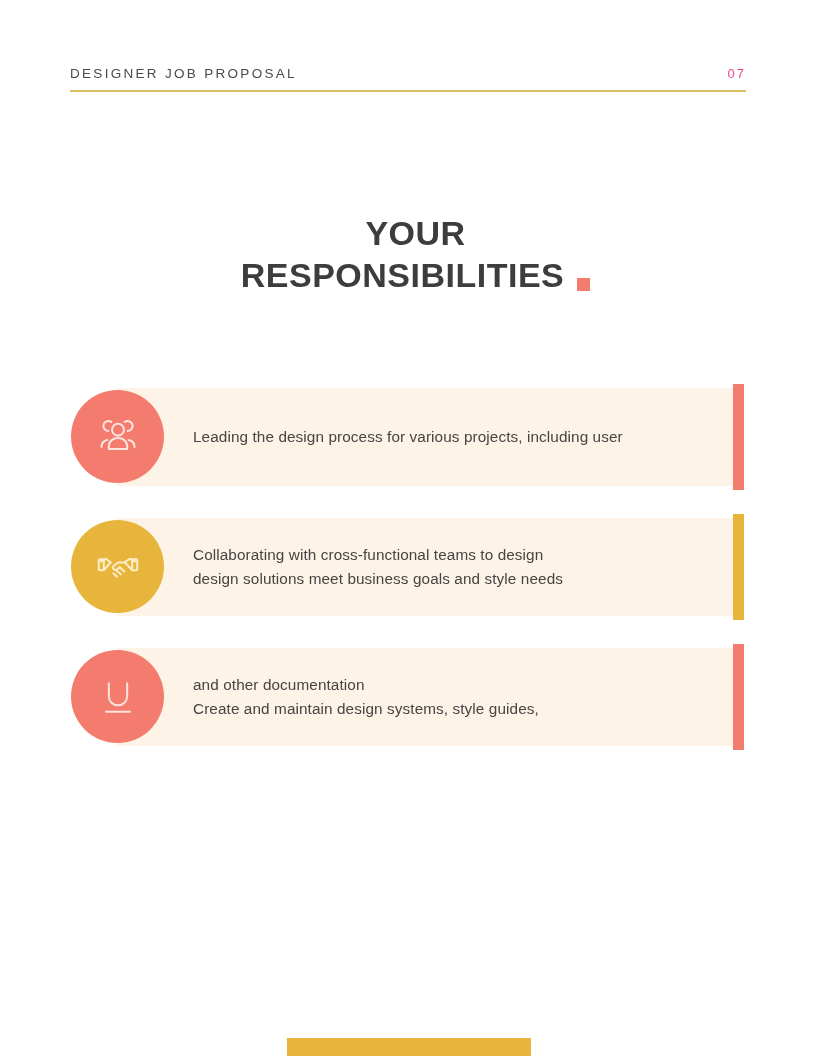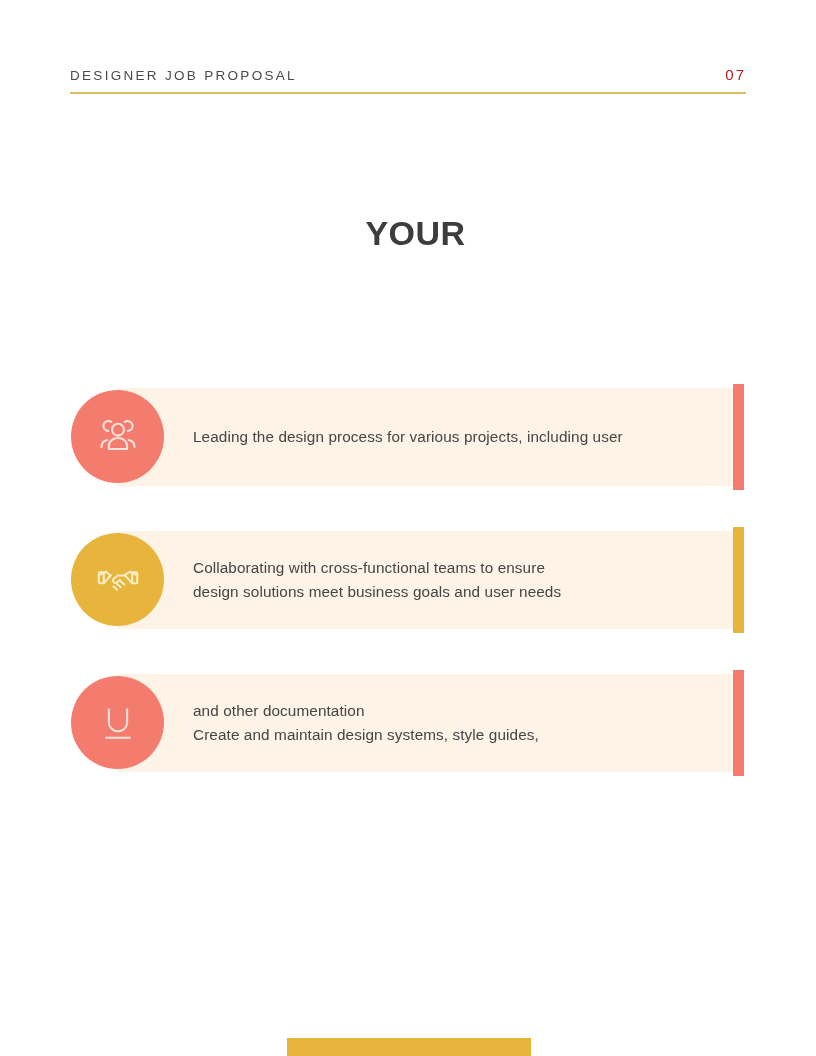--- a/index.html
+++ b/index.html
@@ -40,23 +40,23 @@
 
   .header-title {
     font-size: 13.5px;
     letter-spacing: 2.3px;
     color: #4a4a4a;
     font-weight: 400;
     white-space: nowrap;
   }
 
   .header-page {
-    font-size: 15px;
+    font-size: 13px;
     letter-spacing: 2px;
-    color: #b91c1c;
+    color: #ec4899;
     font-weight: 400;
   }
 
   .header-rule {
     height: 2px;
     width: 100%;
     background: #d9bf63;
   }
 
   
@@ -98,21 +98,21 @@
   .items {
     position: absolute;
     left: 0;
     top: 388px;
     width: 816px;
   }
 
   .item {
     position: relative;
     height: 98px;
-    margin-bottom: 45px;
+    margin-bottom: 32px;
     text-decoration: underline;
   }
 
   .item-bar {
     position: absolute;
     left: 117px;
     top: 0;
     width: 617px;
     height: 98px;
     background: #fdf3e7;
@@ -185,20 +185,24 @@
   <div class="header">
     <div class="header-row">
       <div class="header-title">DESIGNER JOB PROPOSAL</div>
       <div class="header-page">07</div>
     </div>
     <div class="header-rule"></div>
   </div>
 
   <div class="title-block">
     <div class="title-line">YOUR</div>
+    <div class="title-line title-line-2">
+      <span>RESPONSIBILITIES</span>
+      <span class="title-dot"></span>
+    </div>
   </div>
 
   <div class="items">
 
     <div class="item">
       <div class="item-bar"></div>
       <div class="item-accent coral"></div>
       <div class="item-circle coral">
         <span>
           <svg viewBox="0 0 48 48" fill="none" stroke="#fde4de" stroke-width="2.2" stroke-linecap="round" stroke-linejoin="round">
@@ -228,22 +232,22 @@
             <path d="M26 24.5l5 4.5"></path>
             <path d="M22.5 28l4.5 4"></path>
             <path d="M19 31l4 3.5"></path>
             <path d="M16 19l-7 8"></path>
             <rect x="3" y="15.5" width="5.5" height="12" rx="1"></rect>
             <rect x="39.5" y="15.5" width="5.5" height="12" rx="1"></rect>
           </svg>
         </span>
       </div>
       <div class="item-text">
-        <span class="line">Collaborating with cross-functional teams to ensure</span>
-        <span class="line">design solutions meet business goals and user needs</span>
+        <span class="line">Collaborating with cross-functional teams to design</span>
+        <span class="line">design solutions meet business goals and style needs</span>
       </div>
     </div>
 
     <div class="item">
       <div class="item-bar"></div>
       <div class="item-accent coral"></div>
       <div class="item-circle coral">
         <span>
           <svg viewBox="0 0 48 48" fill="none" stroke="#fde4de" stroke-width="2.2" stroke-linecap="round" stroke-linejoin="round">
             <path d="M14 9v14.5c0 5.5 4.5 9.5 10 9.5s10-4 10-9.5V9"></path>

